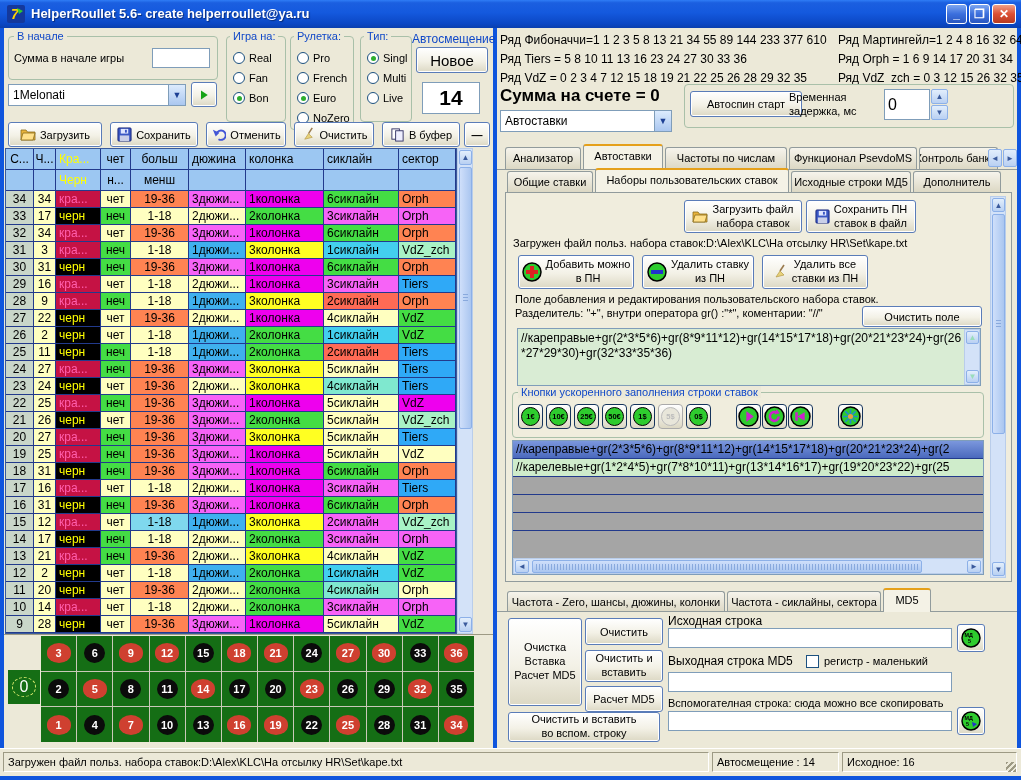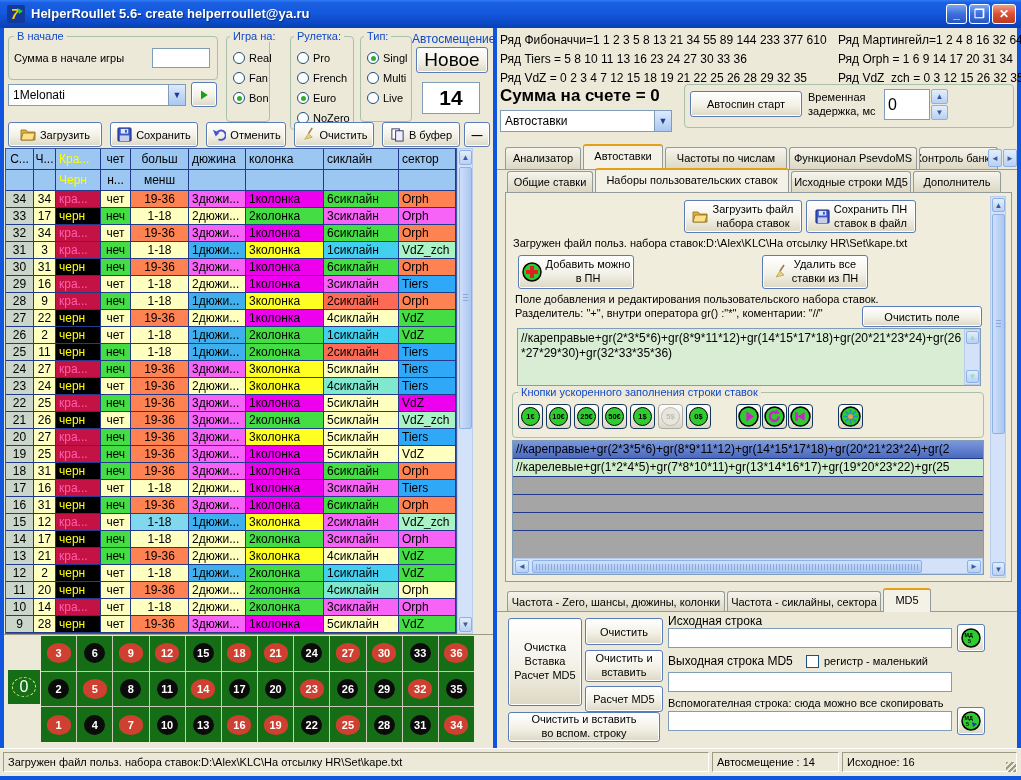--- a/index.html
+++ b/index.html
@@ -106,21 +106,21 @@
     <span class="arr">▼</span>
   </div>
   <div class="abs btn" style="left:191px;top:82px;width:26px;height:25px;">
     <span>
         <svg width="12" height="12" viewBox="0 0 16 16">
           <path d="M4 2 L13 8 4 14z" fill="#17a317"></path>
         </svg>
       </span>
   </div>
 
-  <div class="abs gb" style="left: 226px; top: 36px; width: 44px; height: 86px; padding-top: 10px;">
+  <div class="abs gb" style="left: 226px; top: 36px; width: 60px; height: 86px; padding-top: 10px;">
       <div class="radio-row">
         <div class="radio"></div>
         <div class="rlbl">Real</div>
       </div>
       <div class="radio-row">
         <div class="radio"></div>
         <div class="rlbl">Fan</div>
       </div>
       <div class="radio-row">
         <div class="radio sel"></div>
@@ -159,21 +159,21 @@
         <div class="rlbl">Multi</div>
       </div>
       <div class="radio-row">
         <div class="radio"></div>
         <div class="rlbl">Live</div>
       </div>
     </div>
   <div class="abs gb-cap" style="left:364px;top:30px;">Тип:</div>
 
   <div class="abs lbl lbl-blue" style="left:412px;top:32px;font-size:12px;">Автосмещение</div>
-  <div class="abs btn" style="left:416px;top:47px;width:72px;height:26px;font-size:19px;">Новое</div>
+  <div class="abs btn" style="left:416px;top:47px;width:72px;height:26px;font-size:15px;">Новое</div>
   <div class="abs inp" style="left:422px;top:82px;width:58px;height:32px;font-size:21px;font-weight:bold;text-align:center;line-height:28px;">14</div>
 
   <div class="abs" id="toolbar" style="left:0;top:0;"></div>
   <div class="abs btn" style="left:464px;top:122px;width:26px;height:25px;font-weight:bold;">—</div>
 
   <div class="abs logwrap" id="logtable" style="left:5px;top:148px;width:452px;height:486px;border:1px solid #3a5a9c;background:#9cc7f2;">
       <div class="logrow loghead">
         <div class="logcell ctr" style="height: 21px;">С...</div>
         <div class="logcell ctr" style="height: 21px;">Ч...</div>
         <div class="logcell" style="height: 21px; color: rgb(255, 255, 0);">Кра...</div>
@@ -629,21 +629,21 @@
     </div>
 
   <div class="abs" style="left:500px;top:86px;font-size:17px;font-weight:bold;">Сумма на счете = 0</div>
   <div class="abs combo" style="left:500px;top:110px;width:172px;height:22px;">
     <span class="txt">Автоставки</span>
     <span class="arr">▼</span>
   </div>
 
   <div class="abs gb" style="left:684px;top:84px;width:330px;height:44px;"></div>
   <div class="abs btn" style="left:690px;top:91px;width:112px;height:26px;">Автоспин старт</div>
-  <div class="abs lbl" style="left:808px;top:90px;white-space:pre-line;line-height:1.3;">Временная
+  <div class="abs lbl" style="left:789px;top:90px;white-space:pre-line;line-height:1.3;">Временная
 задержка, мс</div>
   <div class="abs inp" style="left:884px;top:89px;width:46px;height:31px;font-size:16px;line-height:27px;">0</div>
   <div class="abs sb-btn" style="left:931px;top:89px;width:17px;height:15px;">▲</div>
   <div class="abs sb-btn" style="left:931px;top:105px;width:17px;height:15px;">▼</div>
 
   <div class="abs" style="left:497px;top:169px;width:520px;height:1px;background:#919b9c;"></div>
   <div id="tabs1">
       <div class="abs tab" style="left: 505px; top: 147px; width: 76px; height: 22px;">Анализатор</div>
       <div class="abs tab active" style="left: 583px; top: 144px; width: 80px; height: 25px;">Автоставки</div>
       <div class="abs tab" style="left: 665px; top: 147px; width: 122px; height: 22px;">Частоты по числам</div>
@@ -696,20 +696,30 @@
 
   <div class="abs btn" style="left:518px;top:255px;width:116px;height:34px;">
     <span>
         <svg width="20" height="20" viewBox="0 0 20 20">
           <circle cx="10" cy="10" r="9" fill="#2ecc2e" stroke="#000" stroke-width="1.5"></circle>
           <path d="M8 4h4v4h4v4h-4v4H8v-4H4V8h4z" fill="#dd2222"></path>
         </svg>
       </span>
     <span class="two">Добавить можно
 в ПН</span>
+  </div>
+  <div class="abs btn" style="left:642px;top:255px;width:112px;height:34px;">
+    <span>
+        <svg width="20" height="20" viewBox="0 0 20 20">
+          <circle cx="10" cy="10" r="9" fill="#2ecc2e" stroke="#000" stroke-width="1.5"></circle>
+          <rect x="4" y="8" width="12" height="4" fill="#2233cc"></rect>
+        </svg>
+      </span>
+    <span class="two">Удалить ставку
+из ПН</span>
   </div>
   <div class="abs btn" style="left:762px;top:255px;width:106px;height:34px;">
     <span>
         <svg width="16" height="16" viewBox="0 0 16 16">
           <line x1="12" y1="1" x2="8" y2="7" stroke="#9a7b4f" stroke-width="1.6"></line>
           <path d="M8 7 L4 13 12 11z" fill="#e8d27a" stroke="#b49a46" stroke-width="0.7"></path>
         </svg>
       </span>
     <span class="two">Удалить все
 ставки из ПН</span>

